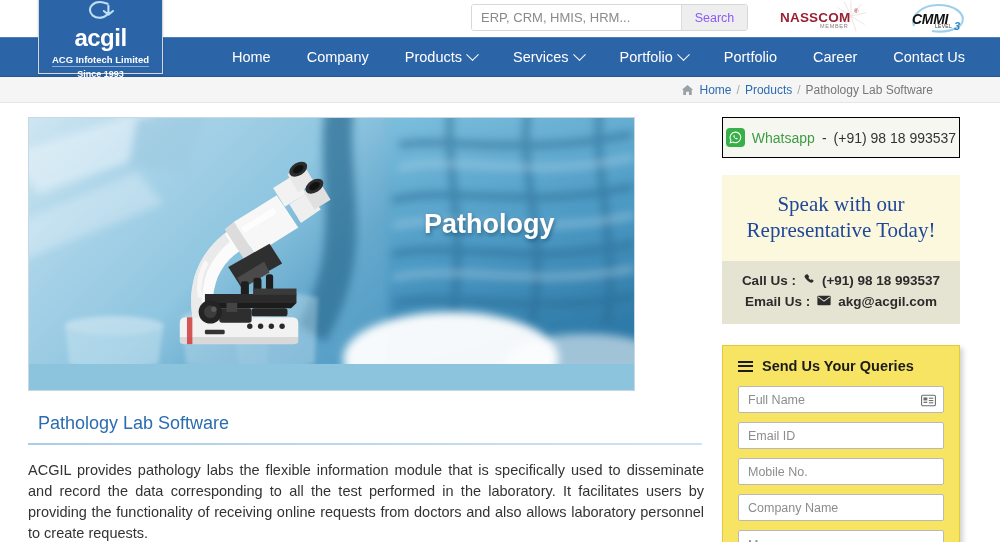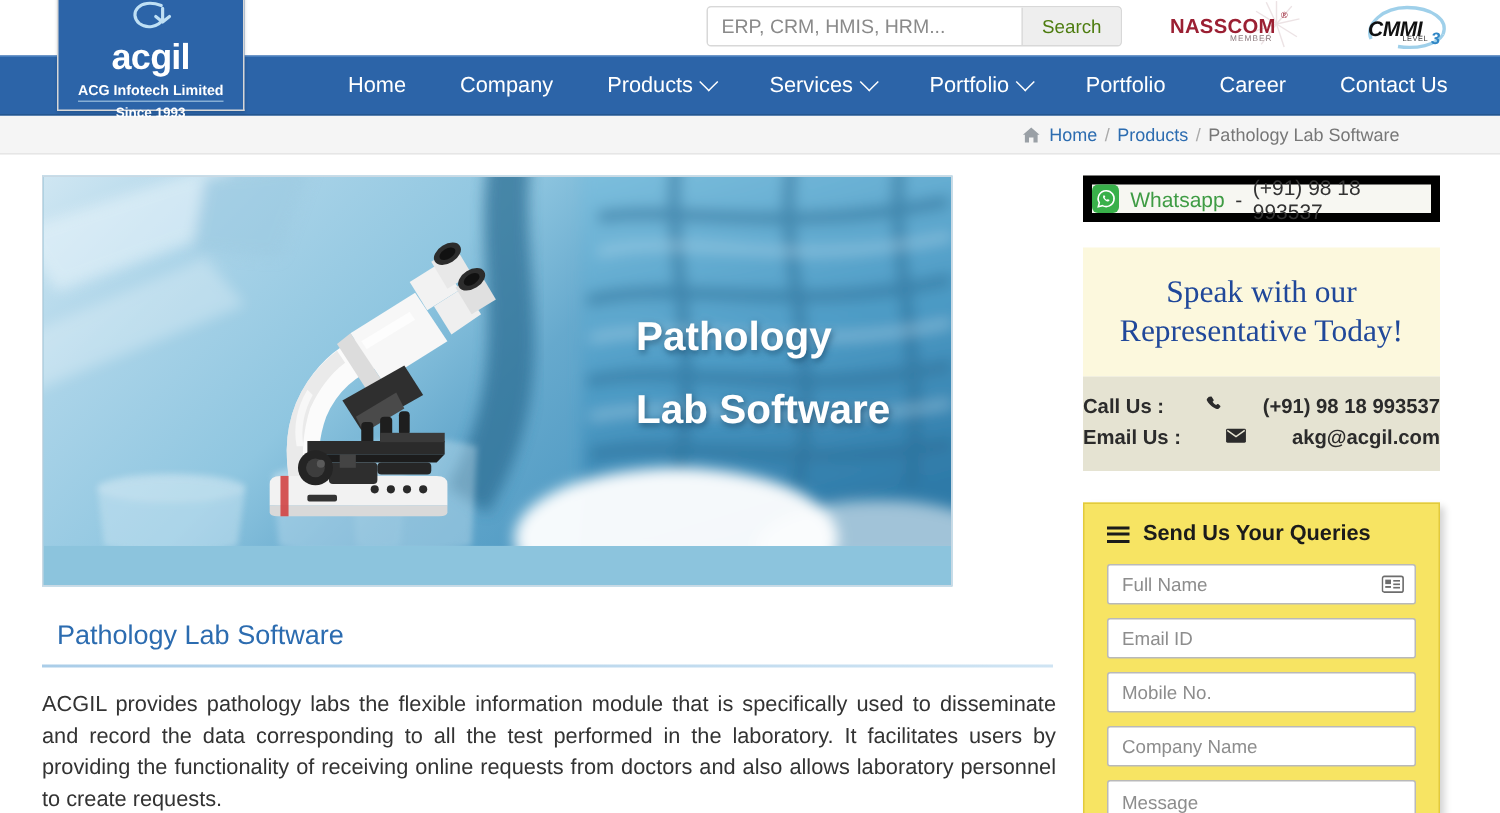--- a/index.html
+++ b/index.html
@@ -38,21 +38,21 @@
     font-family: "Liberation Sans", sans-serif;
     background: #fff;
   }
   .search-input::placeholder { color: #8a8a8a; }
   .search-btn {
     width: 66px;
     border: none;
     border-left: 1px solid #dcdcdc;
     background: #eeeeee;
     font-size: 12.5px;
-    color: #4d7c0f;
+    color: #8b5cf6;
     cursor: pointer;
     font-family: "Liberation Sans", sans-serif;
   }
 
   .cert-logos {
     position: absolute;
     left: 780px; top: 2px;
     display: flex;
     align-items: center;
     gap: 44px;
@@ -232,26 +232,26 @@
     width: 676px;
     font-size: 14.5px;
     line-height: 21px;
     color: #333;
     text-align: justify;
     font-family: "Liberation Sans", sans-serif;
   }
 
   
   .wa-box {
-    border: 6px solid #000000;
+    border: 1px solid #000000;
     background: #f7f7f2;
-    height: 31px;
+    height: 41px;
     display: flex;
     align-items: center;
-    justify-content: space-between;
+    justify-content: center;
     font-size: 14px;
     color: #333;
     gap: 7px;
   }
   .wa-ico {
     width: 19px; height: 19px;
     background: #38b04a;
     border-radius: 4px;
     display: inline-flex;
     align-items: center; justify-content: center;
@@ -271,21 +271,21 @@
   }
   .contact-box {
     background: #e5e3d2;
     padding: 9px 0 12px;
     text-align: center;
     font-size: 13.5px;
     color: #2b2b2b;
     font-weight: bold;
   }
   .contact-row {
-    display: flex; align-items: center; justify-content: space-between;
+    display: flex; align-items: center; justify-content: center;
     gap: 7px; line-height: 21px;
   }
   .contact-row .lbl { font-weight: bold; }
   .contact-row .val { font-weight: bold; }
 
   
   .query-box {
     margin-top: 21px;
     background: #f7e463;
     border: 1px solid #e2ca3c;
@@ -559,21 +559,20 @@
 
           <rect x="248" y="212" width="40" height="9" rx="3" fill="#262626"></rect>
 
           <path d="M236 122 L272 100 L276 106 L240 128 Z" fill="#ffffff" opacity=".7"></path>
           <path d="M188 200 Q184 178 196 158 L200 162 Q190 180 193 200 Z" fill="#ffffff" opacity=".6"></path>
         </g>
       </svg>
 
       <div class="hero-title">
         <div>Pathology</div>
-        <div>Lab Software</div>
       </div>
     </div>
 
     <h1 class="page-h1">Pathology Lab Software</h1>
     <hr class="h1-rule">
     <p class="body-copy">ACGIL provides pathology labs the flexible information module that is specifically used to disseminate and record the data corresponding to all the test performed in the laboratory. It facilitates users by providing the functionality of receiving online requests from doctors and also allows laboratory personnel to create requests.</p>
   </div>
 
   <div class="right-col">
 

